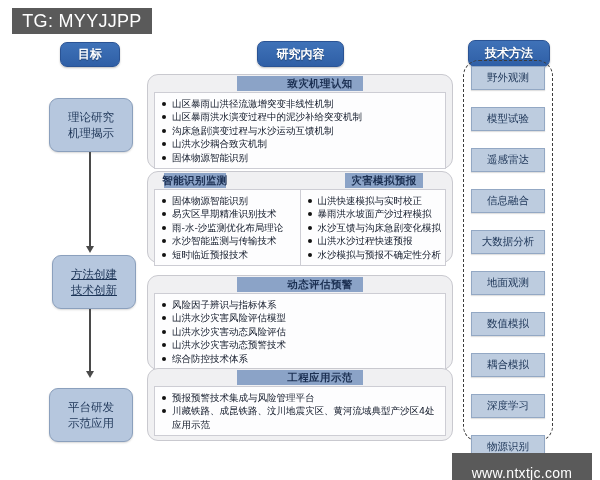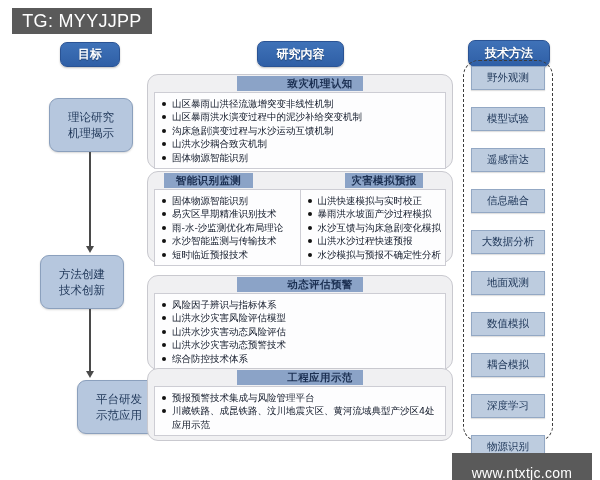--- a/index.html
+++ b/index.html
@@ -77,22 +77,22 @@
     font-size: 11.5px;
     line-height: 16px;
     display: flex;
     flex-direction: column;
     align-items: center;
     justify-content: center;
     text-align: center;
     box-shadow: 0 1px 2px rgba(0,0,0,0.16);
   }
   #flow-1 { left: 49px; top: 98px;  width: 82px; height: 52px; }
-  #flow-2 { left: 40px; top: 255px; width: 82px; height: 52px; }
-  #flow-3 { left: 49px; top: 380px; width: 82px; height: 52px; margin-left: 28px; }
+  #flow-2 { left: 52px; top: 255px; width: 82px; height: 52px; text-decoration: underline; }
+  #flow-3 { left: 49px; top: 388px; width: 82px; height: 52px; }
 
   .arrow {
     position: absolute;
     left: 86px;
     width: 8px;
     color: #4a4a4a;
   }
   .arrow .shaft {
     position: absolute;
     left: 3px;
@@ -143,21 +143,21 @@
     color: #1b2f52;
     font-size: 10.5px;
     font-weight: bold;
     display: flex;
     align-items: center;
     justify-content: center;
     letter-spacing: 0.4px;
     white-space: nowrap;
   }
   .tab-center { left: 50%; transform: translateX(-50%); width: 86px; padding-left: 40px; }
-  .tab-left   { left: 16px;  width: 89px; }
+  .tab-left   { left: 16px;  width: 62px; }
   .tab-right  { left: 164px; width: 78px; margin-left: 33px; }
 
   .bullet-box {
     margin: 0 6px 5px 6px;
     background: #fdfdfe;
     border: 1px solid #cdcdd4;
     display: flex;
     box-sizing: border-box;
   }
   .bullet-col {

